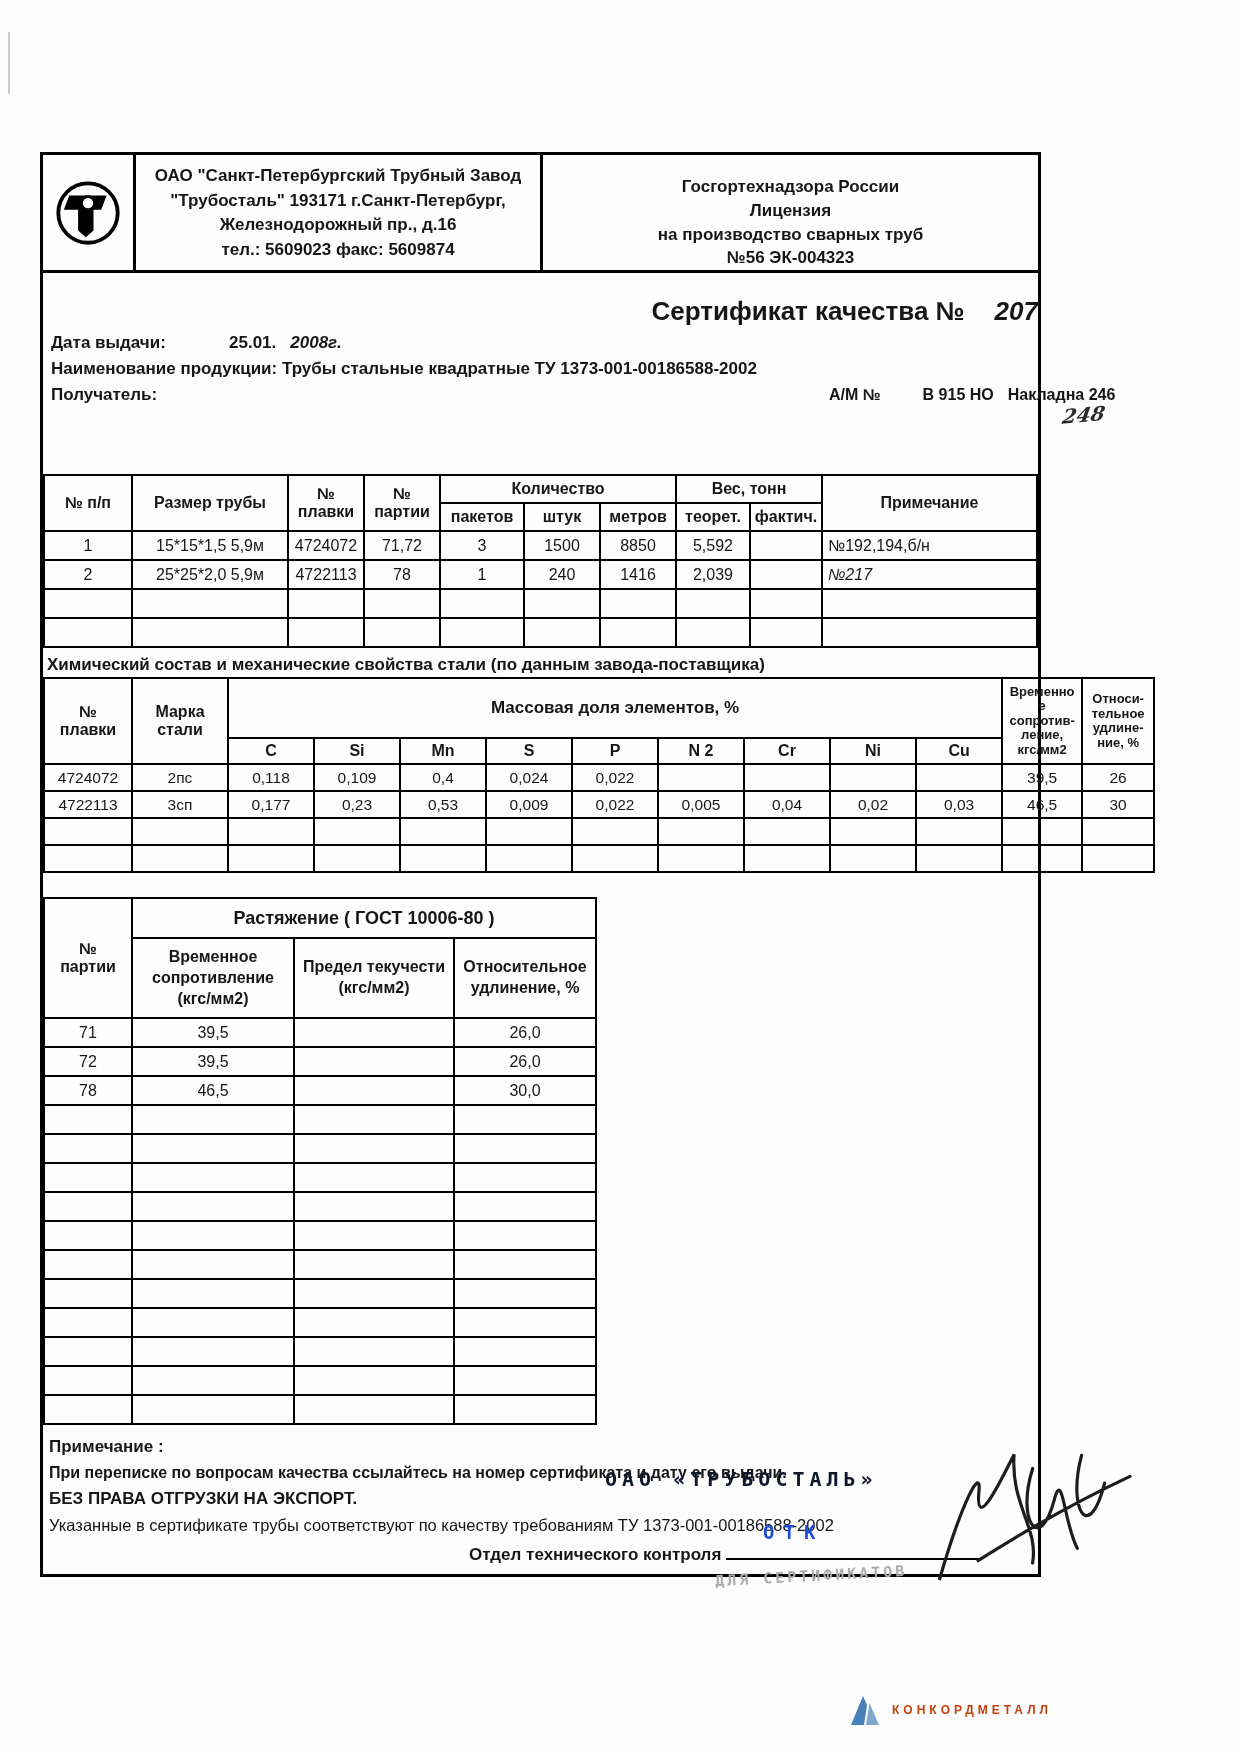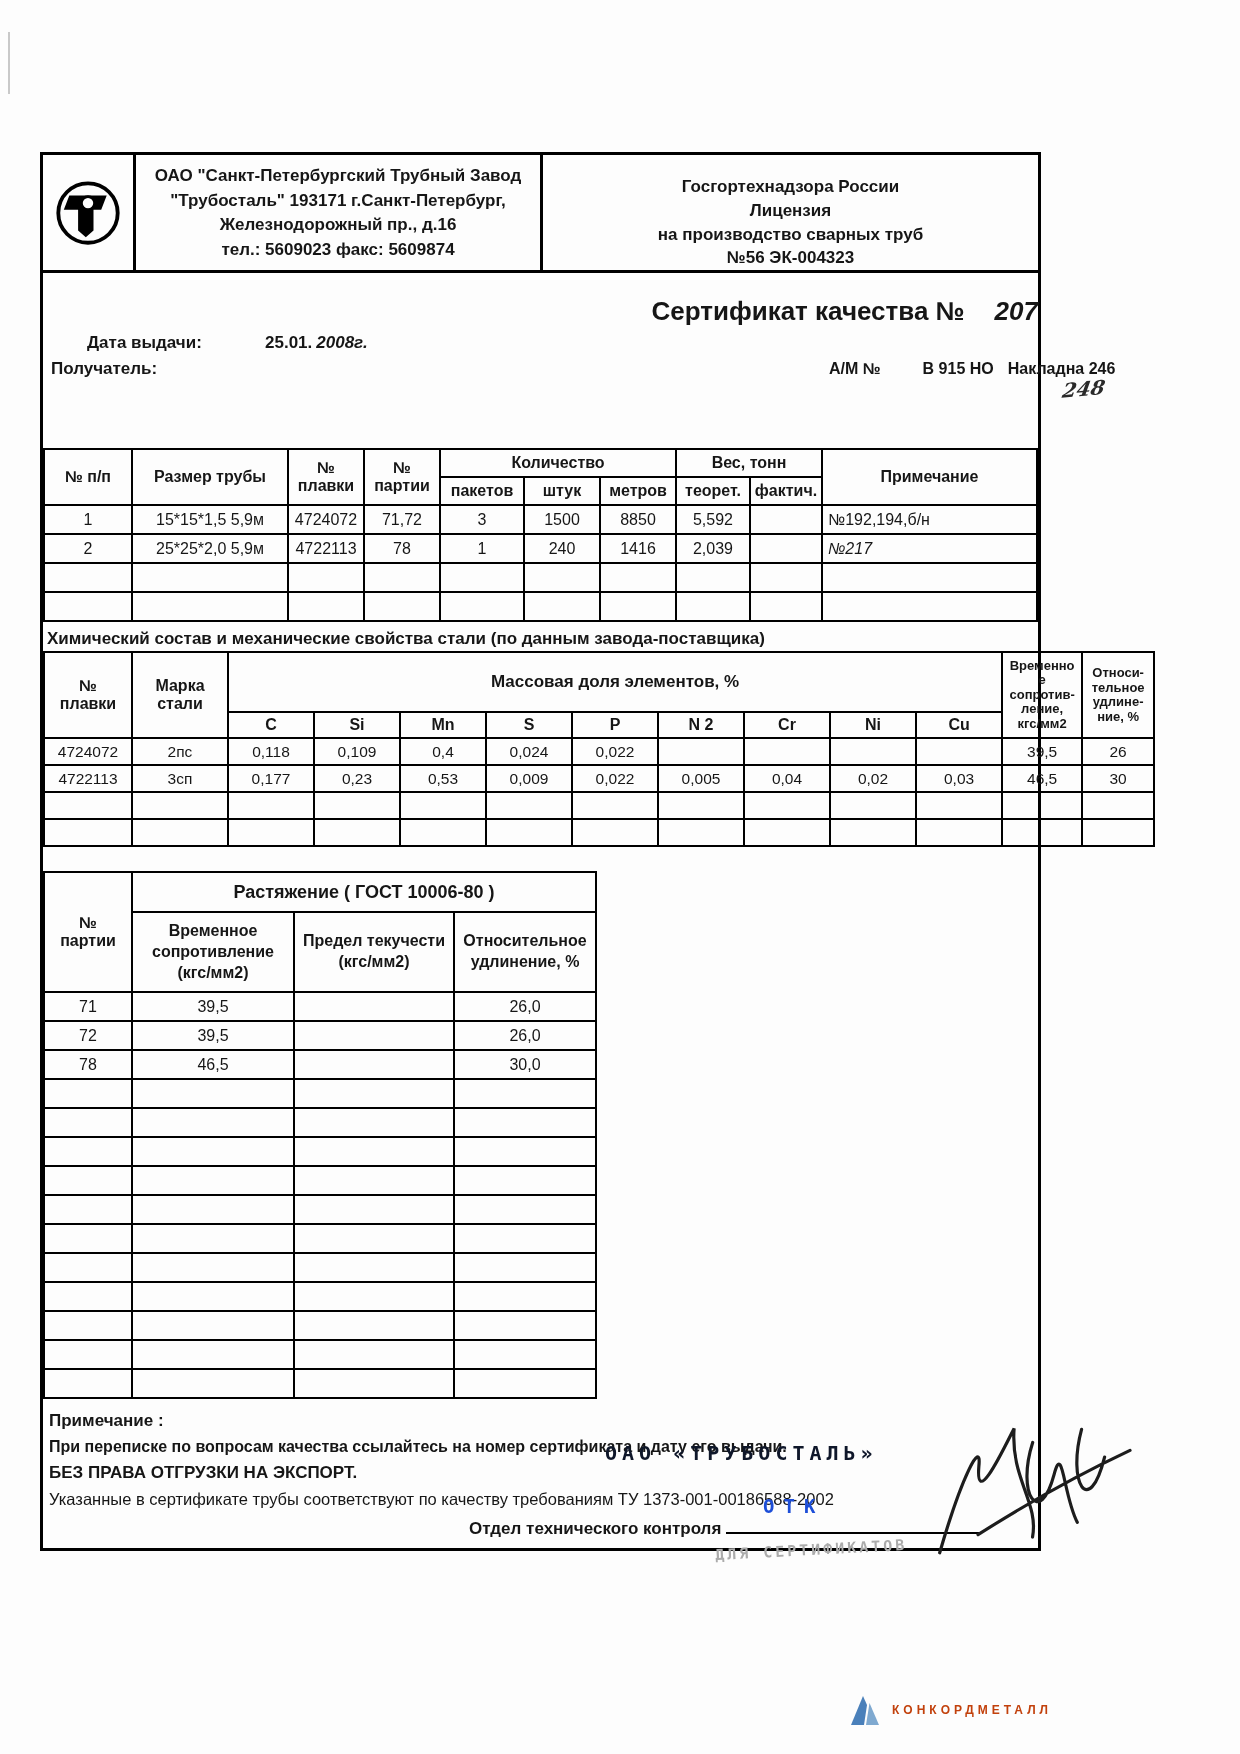--- a/index.html
+++ b/index.html
@@ -16,22 +16,22 @@
   .header-row{display:flex;border-bottom:3px solid #000;min-height:110px;}
   .logo-cell{width:90px;border-right:3px solid #000;display:flex;align-items:center;justify-content:center;}
   .company-cell{width:392px;border-right:3px solid #000;text-align:center;
     font-weight:bold;font-size:17px;line-height:1.45;padding:9px 6px 6px;}
   .license-cell{flex:1;text-align:center;font-weight:bold;font-size:17px;line-height:1.4;padding-top:20px;}
   
   .title-row{text-align:right;font-weight:bold;font-size:26px;padding:23px 0 3px;}
   .title-number{font-style:italic;margin-left:30px;}
   .meta{padding:0 8px;}
   .meta-line{font-weight:bold;font-size:17px;height:26px;line-height:26px;white-space:nowrap;}
-  .date-label{display:inline-block;width:178px;margin-left:36px;}
-  .date-value{display:inline-block;margin-right:4px;}
+  .date-label{display:inline-block;width:178px;}
+  .date-value{display:inline-block;margin-right:14px;}
   .date-year{font-style:italic;}
   .recipient-line{position:relative;height:44px;}
   .am-block{position:absolute;left:778px;top:0;white-space:nowrap;font-weight:bold;font-size:16px;}
   .am-label{margin-right:42px;}
   .am-value{margin-right:14px;}
   .handwritten{position:absolute;left:1012px;top:20px;font-family:"DejaVu Serif",serif;
     font-style:italic;font-size:20px;color:#2a2a2a;transform:skewX(-14deg) rotate(-5deg);}
   
   table{border-collapse:collapse;table-layout:fixed;}
   th,td{border:2px solid #000;text-align:center;vertical-align:middle;
@@ -106,20 +106,21 @@
   </div>
 
   <div class="title-row">
     <span>Сертификат качества №</span><span class="title-number">207</span>
   </div>
 
   <div class="meta">
     <div class="meta-line">
       <span class="date-label">Дата выдачи:</span><span class="date-value">25.01.</span><span class="date-year">2008г.</span>
     </div>
+    <div class="meta-line">Наименование продукции: Трубы стальные квадратные ТУ 1373-001-00186588-2002</div>
     <div class="meta-line recipient-line">
       <span>Получатель:</span>
       <span class="am-block">
         <span class="am-label">А/М №</span><span class="am-value">В 915 НО</span><span>Накладна 246</span>
       </span>
       <span class="handwritten">248</span>
     </div>
   </div>
 
   <table class="main-table">

